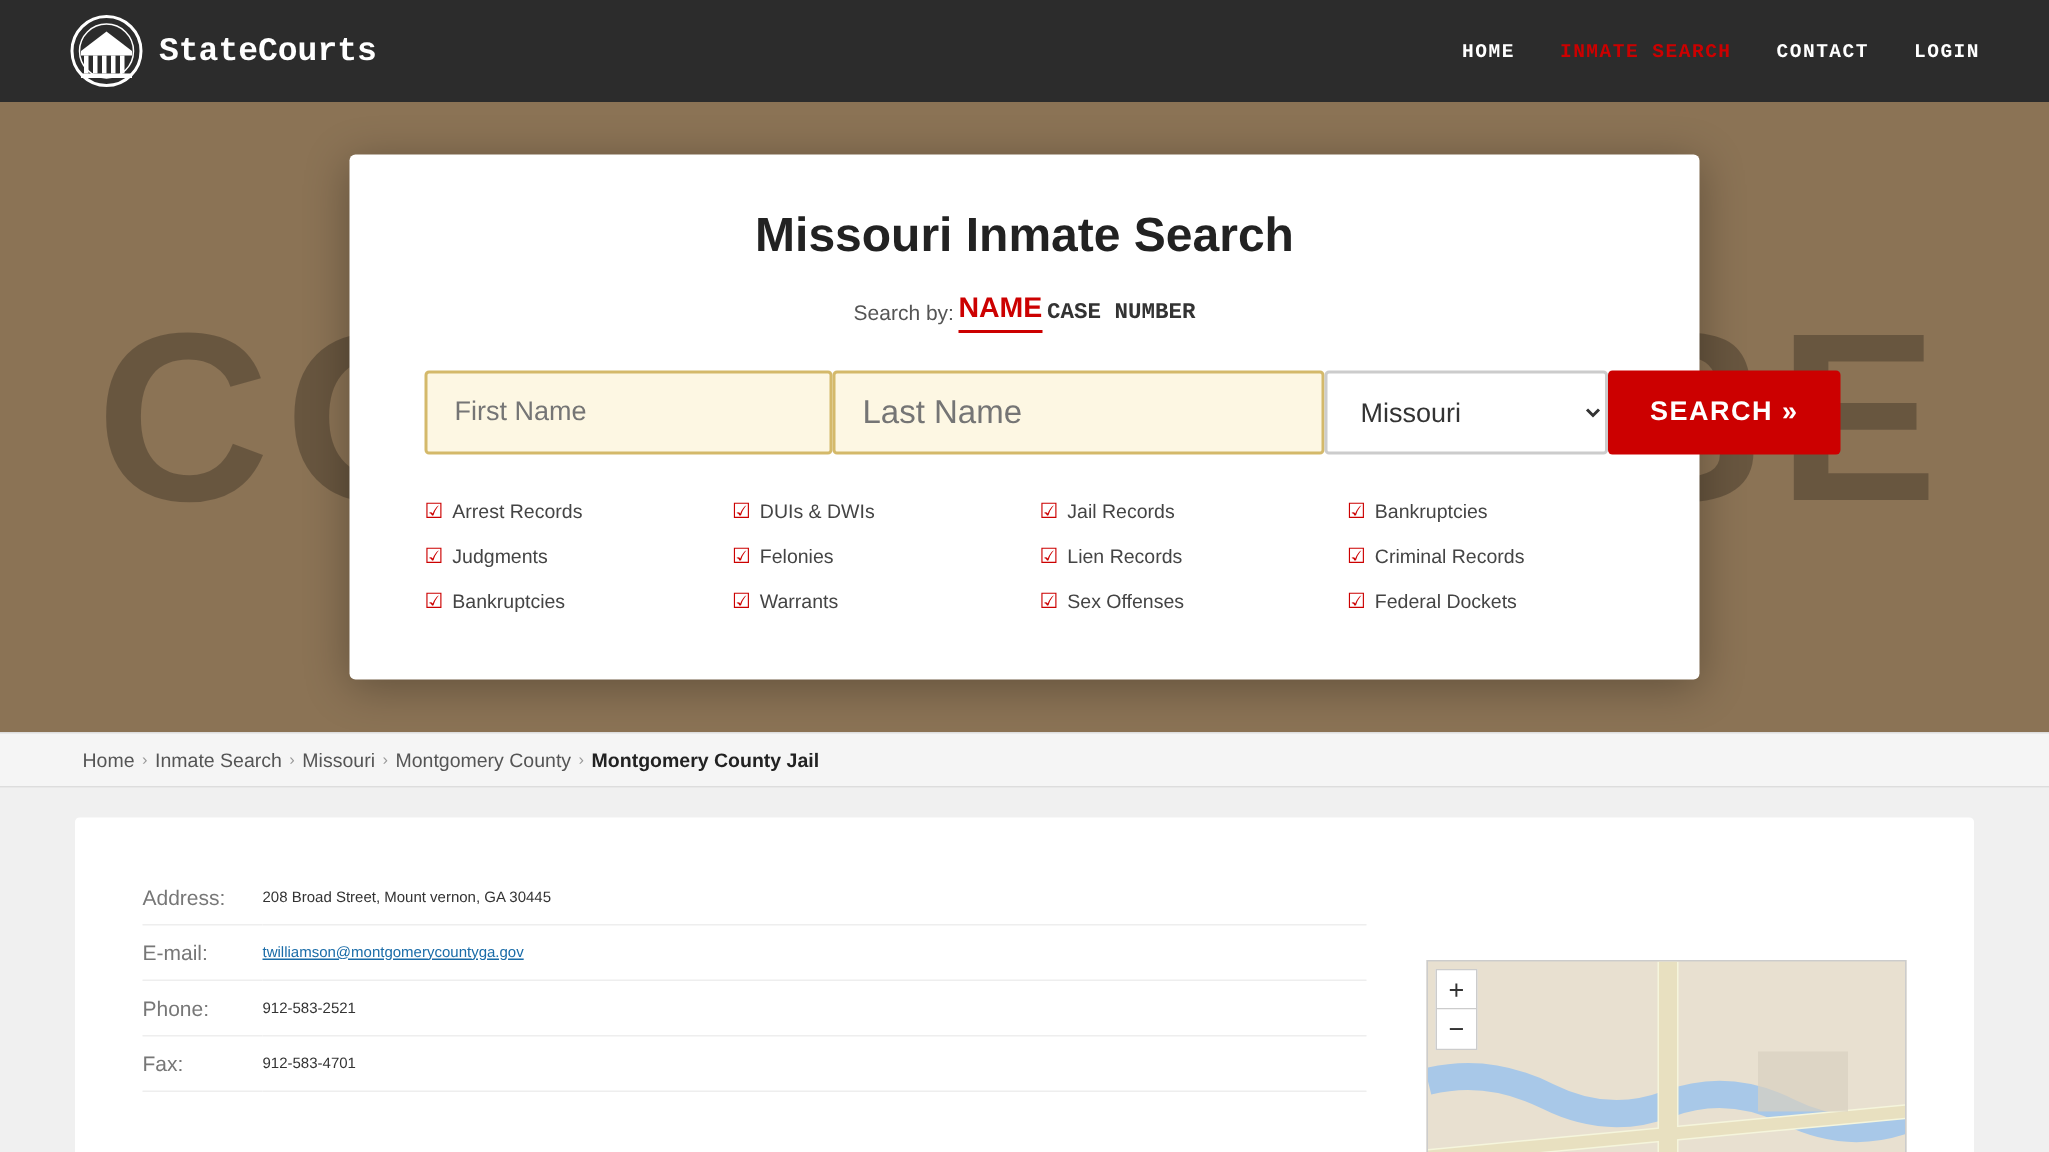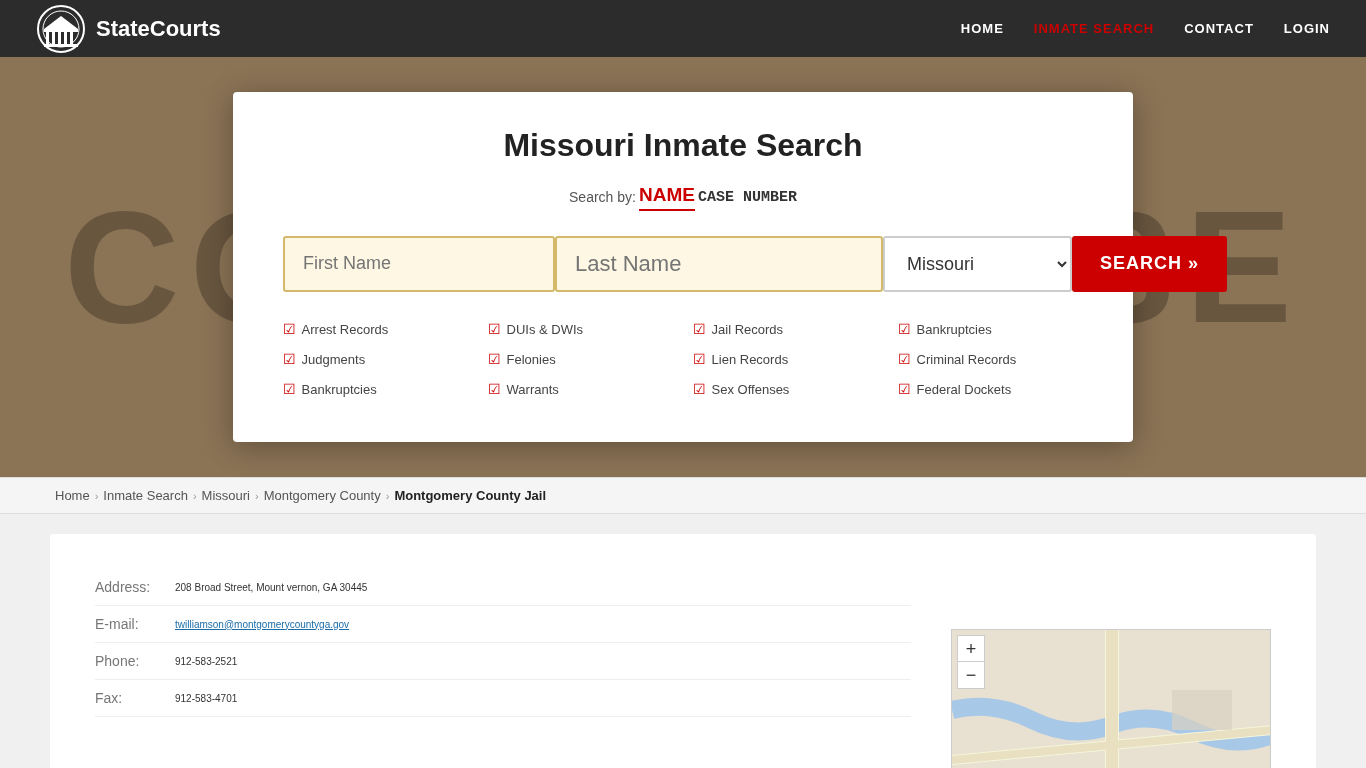--- a/index.html
+++ b/index.html
@@ -1,27 +1,28 @@
 <!DOCTYPE html>
 <html><head>
   <meta charset="utf-8">
   <style>
     * { box-sizing: border-box; margin: 0; padding: 0; }
     body { font-family: Arial, sans-serif; background: #f0f0f0; min-height: 768px; width: 1366px; overflow-x: hidden; }
 
     
     .header {
       position: relative;
-      height: 57px;
+      height: 68px;
       background: #2c2c2c;
       display: flex;
       align-items: center;
       justify-content: space-between;
-      padding: 0 36px;
+      padding: 0 46px;
       z-index: 10;
+      font-family: Liberation Mono, monospace;
     }
     .logo-area {
       display: flex;
       align-items: center;
       gap: 10px;
       color: white;
       text-decoration: none;
     }
     .logo-icon {
       width: 50px;

